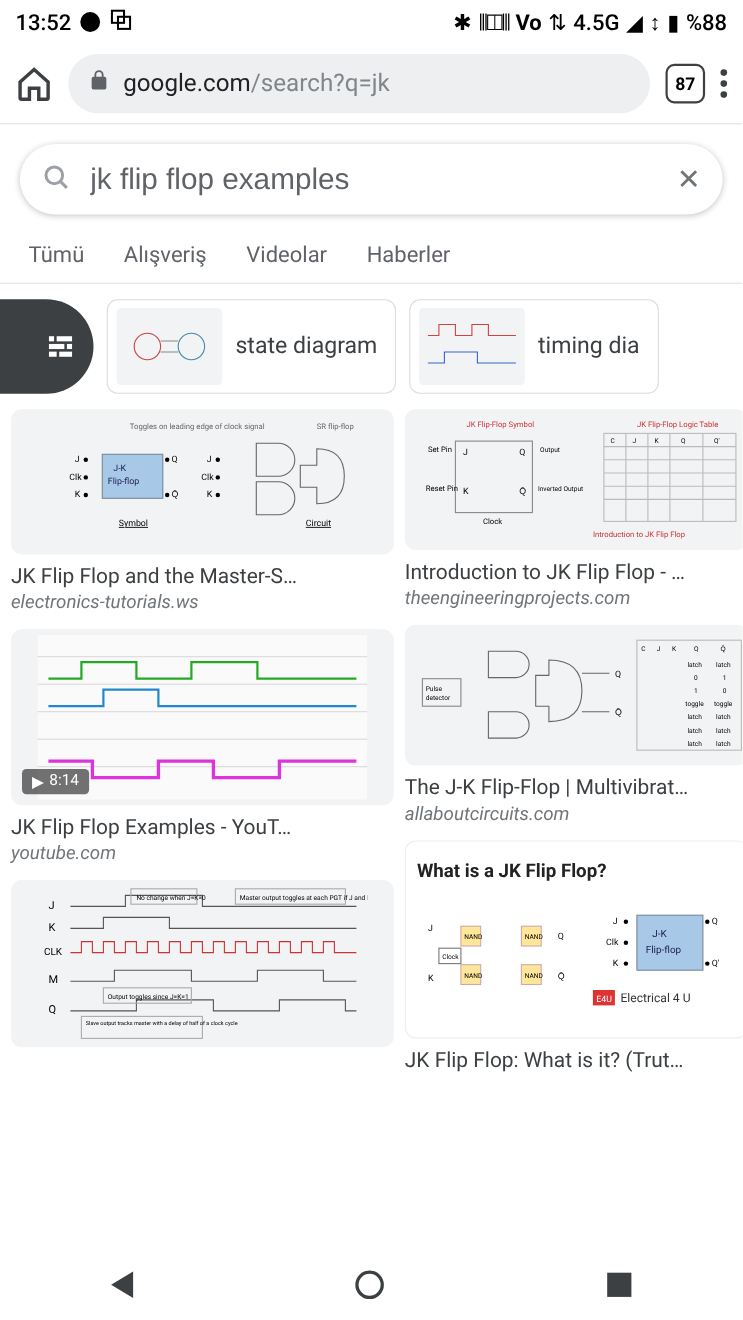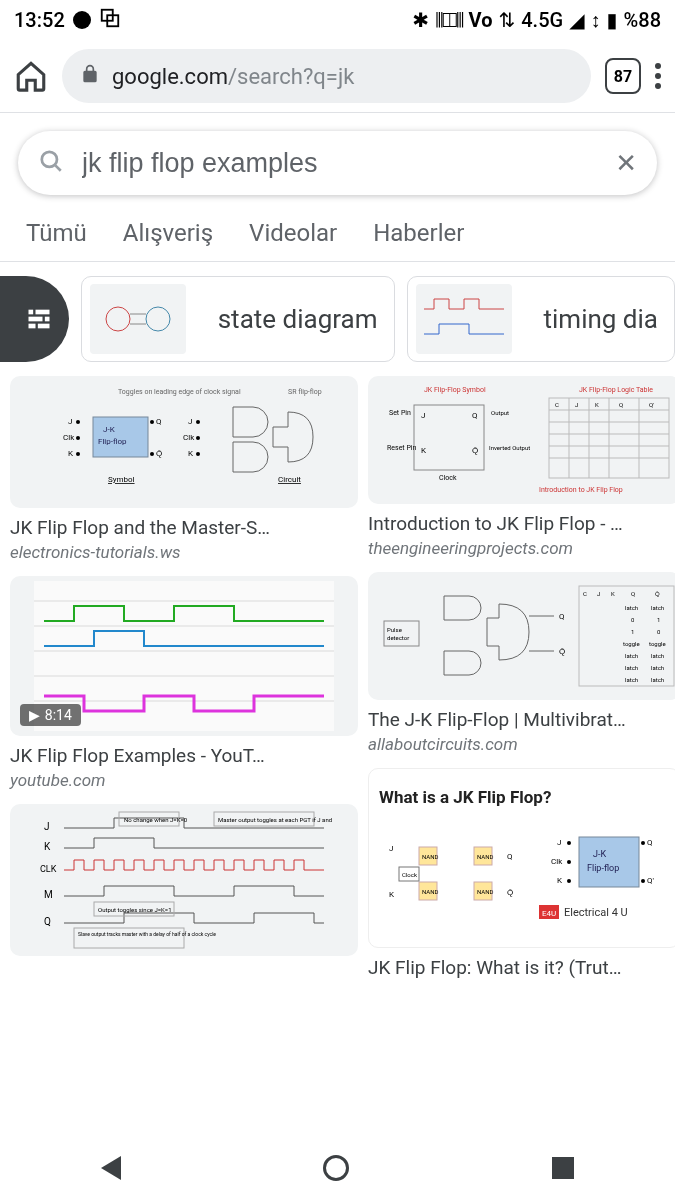--- a/index.html
+++ b/index.html
@@ -23,30 +23,30 @@
 
   .divider { height: 1px; background: #dfe1e5; }
 
   
   .search-wrap { padding: 18px 18px 12px; }
   .search-box { height: 64px; border-radius: 32px; box-shadow: 0 1px 6px rgba(32,33,36,.28); display: flex; align-items: center; padding: 0 20px; gap: 18px; }
   .search-box input { border: 0; outline: 0; font-size: 27px; color: #5f6368; flex: 1; background: transparent; }
   .close-x { font-size: 26px; color: #70757a; }
 
   
-  .tabs { display: flex; gap: 36px; padding: 12px 26px 0; font-size: 24px; color: #5f6368; border-bottom: 1px solid #dfe1e5; }
+  .tabs { display: flex; gap: 36px; padding: 12px 26px 0; font-size: 20px; color: #5f6368; border-bottom: 1px solid #dfe1e5; }
   .tab { padding-bottom: 14px; white-space: nowrap; }
   .tab.active { color: #202124; font-weight: 500; border-bottom: 3px solid #202124; margin-bottom: -1px; }
 
   
   .chips-row { display: flex; align-items: center; gap: 12px; padding: 14px 0 14px 0; position: relative; }
   .badge-left { width: 85px; height: 86px; background: #3c4043; border-radius: 0 44px 44px 0; display: flex; align-items: center; justify-content: flex-end; padding-right: 16px; color: #fff; }
   .chip { height: 86px; border: 1px solid #dadce0; border-radius: 10px; display: flex; align-items: center; gap: 12px; padding: 0 16px 0 8px; background: #fff; }
   .chip-thumb { width: 96px; height: 70px; background: #f1f3f4; border-radius: 4px; display:flex; align-items:center; justify-content:center; font-size:8px; color:#888; overflow:hidden; }
-  .chip-label { font-size: 26px; color: #3c4043; white-space: nowrap; margin-left: 20px; }
+  .chip-label { font-size: 21px; color: #3c4043; white-space: nowrap; }
 
   
   .grid { display: flex; gap: 10px; padding: 0 10px; }
   .col { flex: 1; display: flex; flex-direction: column; gap: 14px; }
   .card { }
   .thumb { background: #f1f3f4; border-radius: 10px; position: relative; overflow:hidden; display:flex; align-items:center; justify-content:center; font-size:10px; color:#999; }
   .thumb.h1 { height: 132px; padding-left: 48px; }
   .thumb.h2 { height: 128px; }
   .thumb.h3 { height: 160px; }
   .thumb.h4 { height: 152px; }

